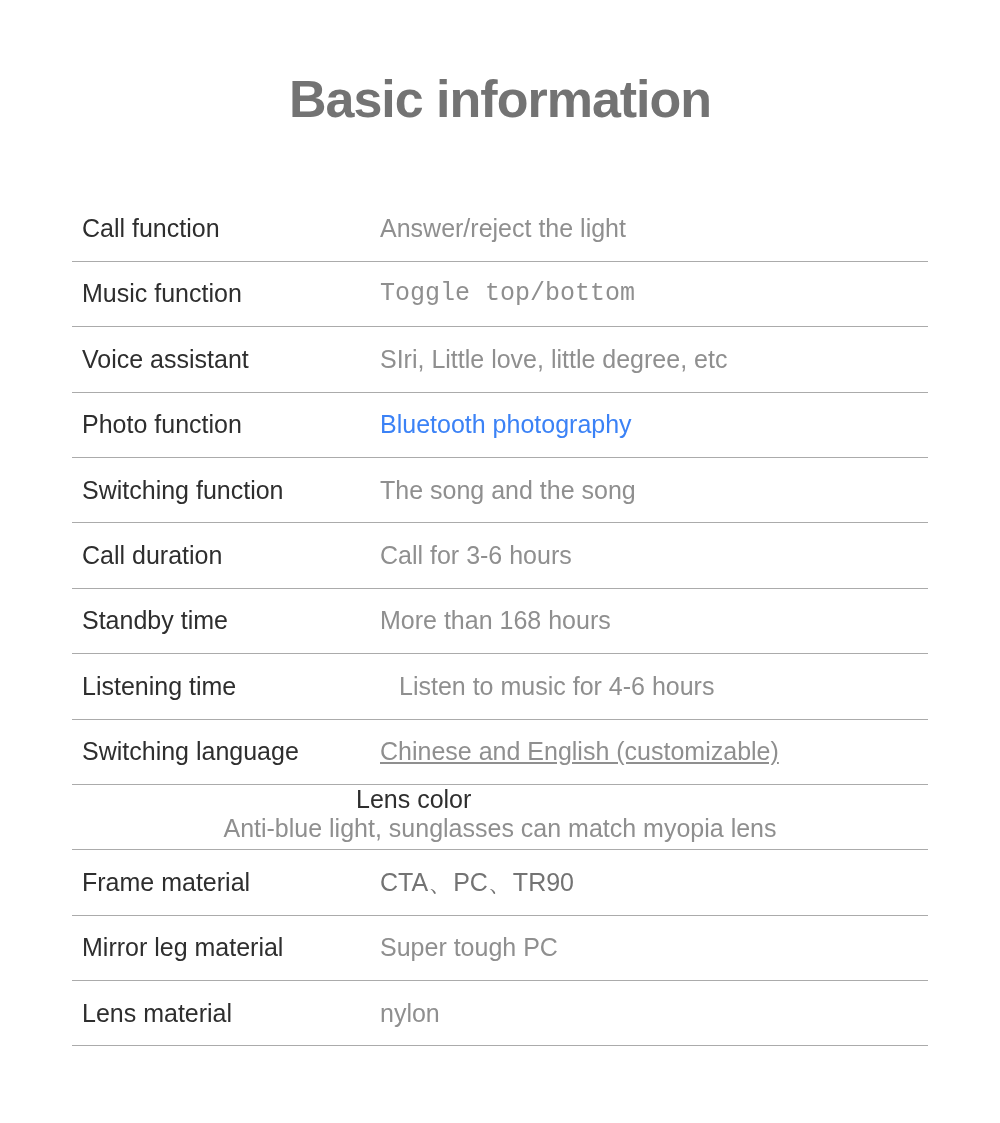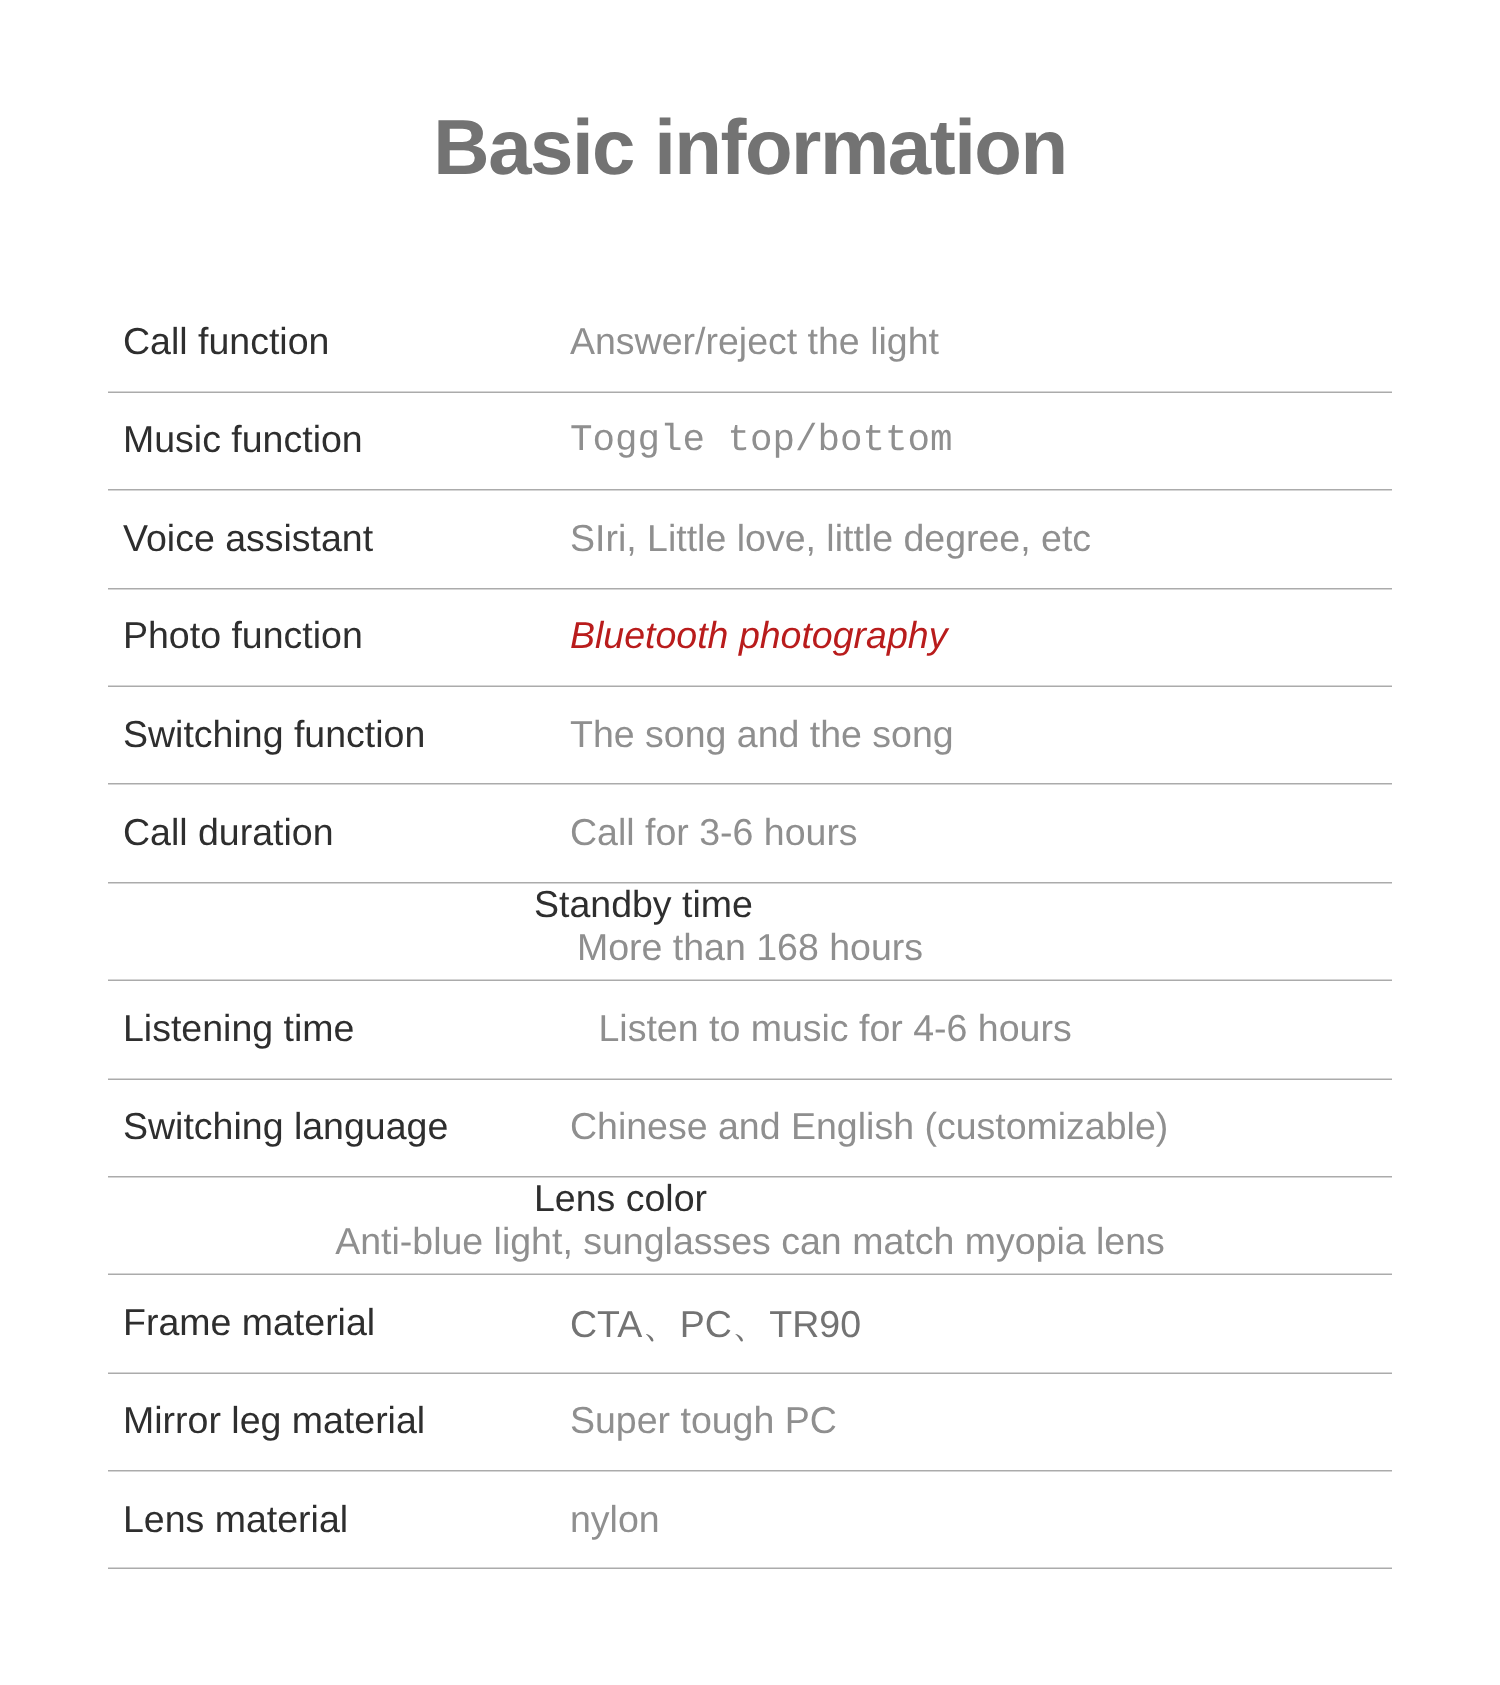--- a/index.html
+++ b/index.html
@@ -67,41 +67,41 @@
       <div class="spec-row" style="border-bottom-color: rgb(171, 171, 171);">
         <span class="spec-label" style="color: rgb(46, 46, 46);">Music function</span>
         <span class="spec-value" style="color: rgb(143, 143, 143); font-family: Liberation Mono, monospace;">Toggle top/bottom</span>
       </div>
       <div class="spec-row" style="border-bottom-color: rgb(171, 171, 171);">
         <span class="spec-label" style="color: rgb(46, 46, 46);">Voice assistant</span>
         <span class="spec-value" style="color: rgb(143, 143, 143);">SIri, Little love, little degree, etc</span>
       </div>
       <div class="spec-row" style="border-bottom-color: rgb(171, 171, 171);">
         <span class="spec-label" style="color: rgb(46, 46, 46);">Photo function</span>
-        <span class="spec-value" style="color: #b91c1c; font-style: italic;">Bluetooth photography</span>
+        <span class="spec-value" style="color: #3b82f6;">Bluetooth photography</span>
       </div>
       <div class="spec-row" style="border-bottom-color: rgb(171, 171, 171);">
         <span class="spec-label" style="color: rgb(46, 46, 46);">Switching function</span>
         <span class="spec-value" style="color: rgb(143, 143, 143);">The song and the song</span>
       </div>
       <div class="spec-row" style="border-bottom-color: rgb(171, 171, 171);">
         <span class="spec-label" style="color: rgb(46, 46, 46);">Call duration</span>
         <span class="spec-value" style="color: rgb(143, 143, 143);">Call for 3-6 hours</span>
       </div>
-      <div class="spec-row" style="border-bottom-color: rgb(171, 171, 171); flex-direction: column;">
+      <div class="spec-row" style="border-bottom-color: rgb(171, 171, 171);">
         <span class="spec-label" style="color: rgb(46, 46, 46);">Standby time</span>
         <span class="spec-value" style="color: rgb(143, 143, 143);">More than 168 hours</span>
       </div>
       <div class="spec-row" style="border-bottom-color: rgb(171, 171, 171);">
         <span class="spec-label" style="color: rgb(46, 46, 46);">Listening time</span>
         <span class="spec-value" style="color: rgb(143, 143, 143); margin-left: 19px;">Listen to music for 4-6 hours</span>
       </div>
       <div class="spec-row" style="border-bottom-color: rgb(171, 171, 171);">
         <span class="spec-label" style="color: rgb(46, 46, 46);">Switching language</span>
-        <span class="spec-value" style="color: rgb(143, 143, 143);">Chinese and English (customizable)</span>
+        <span class="spec-value" style="color: rgb(143, 143, 143); text-decoration: underline;">Chinese and English (customizable)</span>
       </div>
       <div class="spec-row" style="border-bottom-color: rgb(171, 171, 171); flex-direction: column;">
         <span class="spec-label" style="color: rgb(46, 46, 46);">Lens color</span>
         <span class="spec-value" style="color: rgb(143, 143, 143);">Anti-blue light, sunglasses can match myopia lens</span>
       </div>
       <div class="spec-row" style="border-bottom-color: rgb(171, 171, 171);">
         <span class="spec-label" style="color: rgb(46, 46, 46);">Frame material</span>
         <span class="spec-value" style="color: #737373;">CTA、PC、TR90</span>
       </div>
       <div class="spec-row" style="border-bottom-color: rgb(171, 171, 171);">

